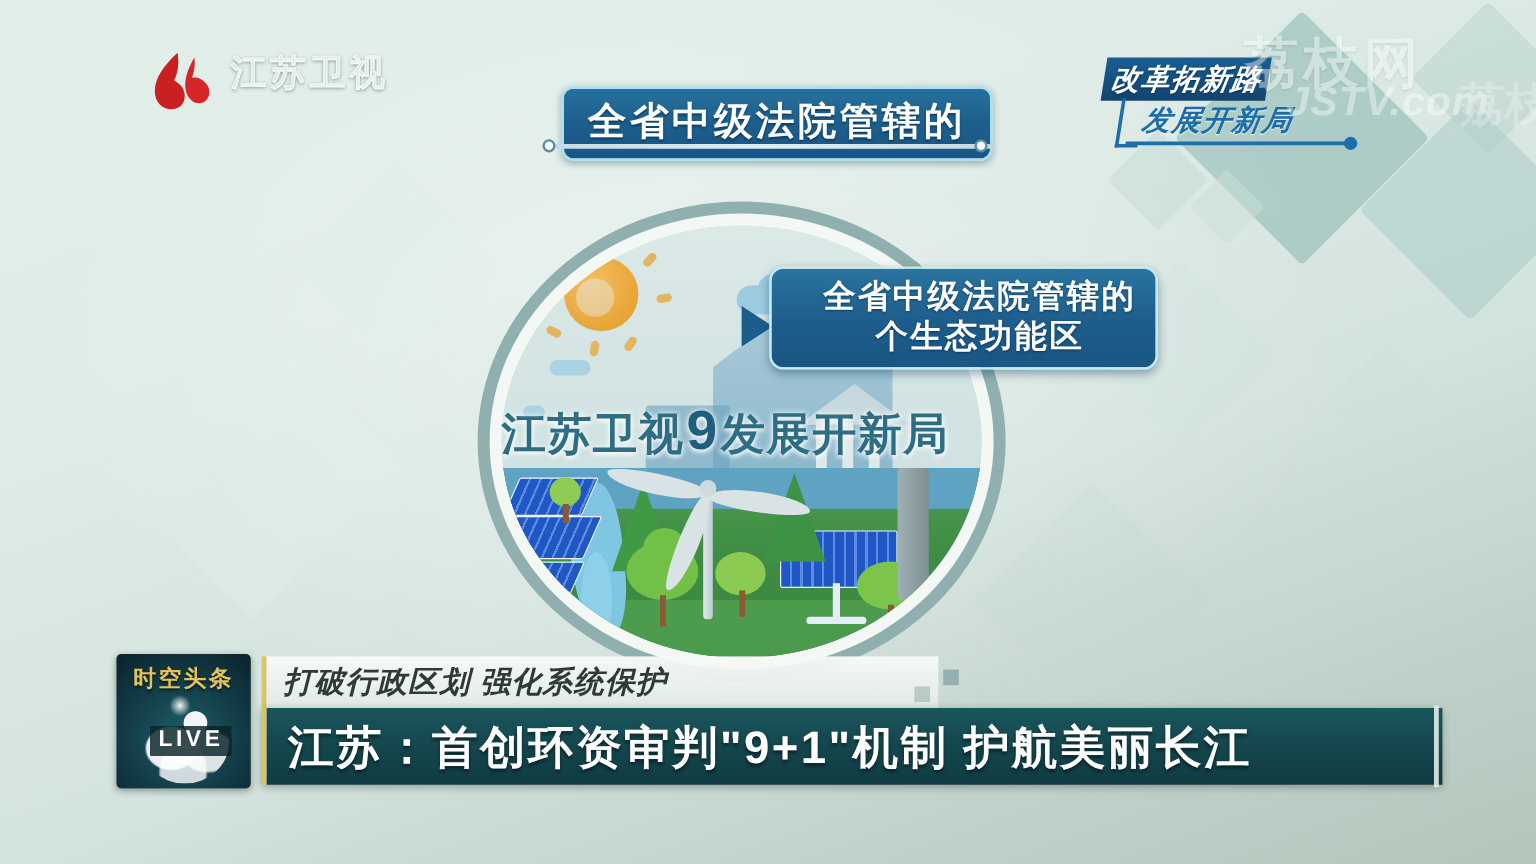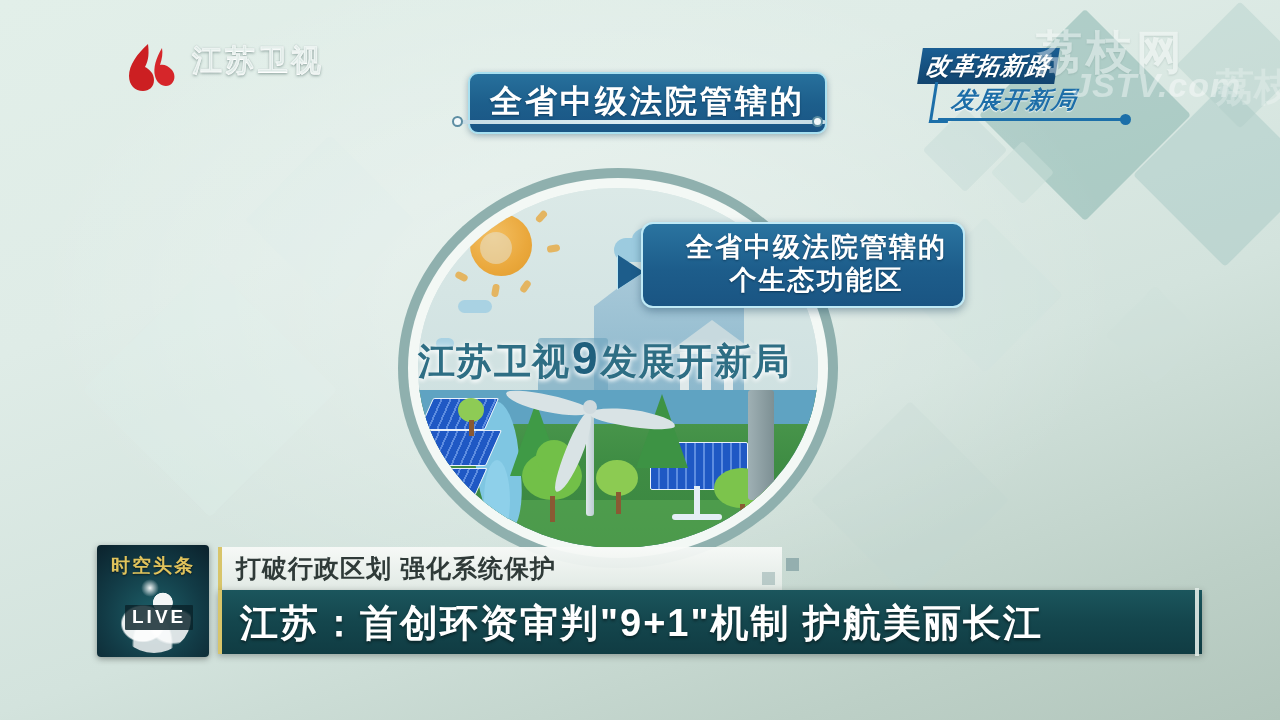--- a/index.html
+++ b/index.html
@@ -460,20 +460,21 @@
   }
 
   .subtitle-bar {
     position: absolute;
     left: 218px;
     top: 547px;
     width: 560px;
     height: 44px;
     background: linear-gradient(180deg, rgba(248,250,248,.94) 0%, rgba(226,234,229,.93) 100%);
     border-left: 4px solid #d8c56a;
+    font-style: italic;
   }
   .subtitle-bar span {
     position: absolute;
     left: 14px; top: 5px;
     font-size: 25px;
     font-weight: 600;
     color: #2f3a38;
     letter-spacing: 1px;
     white-space: nowrap;
   }

